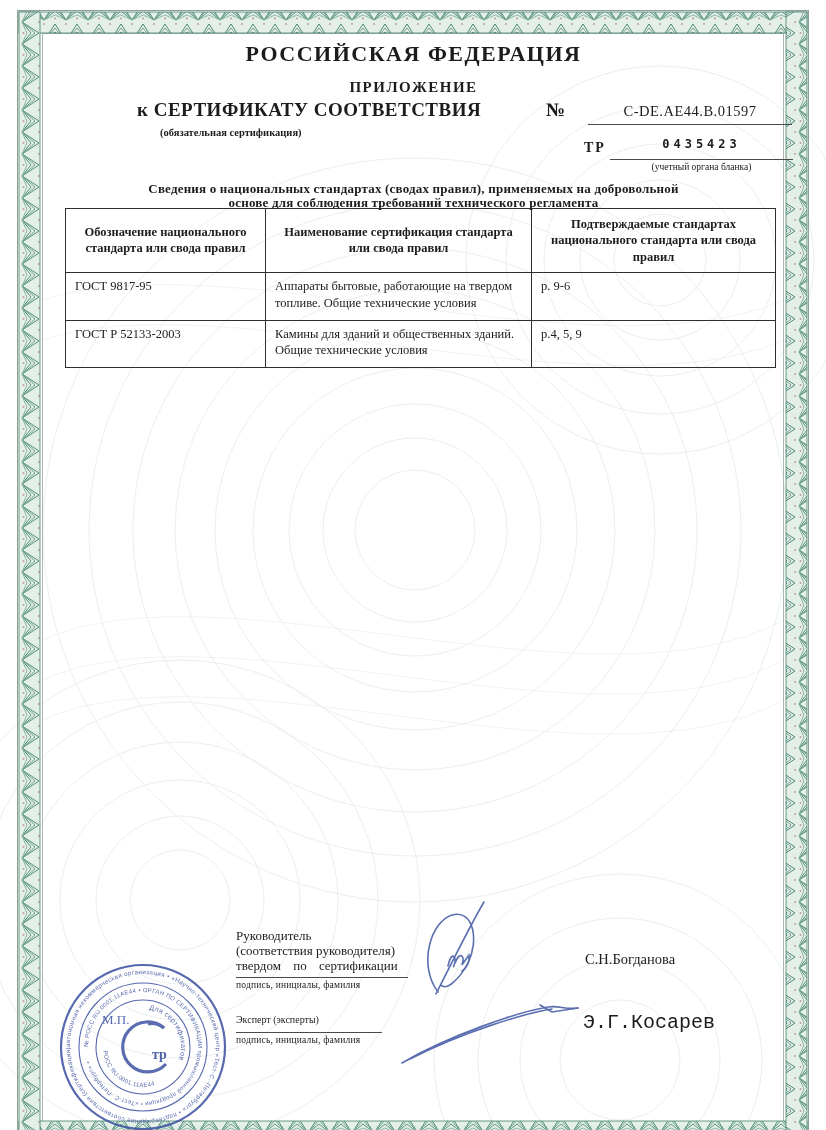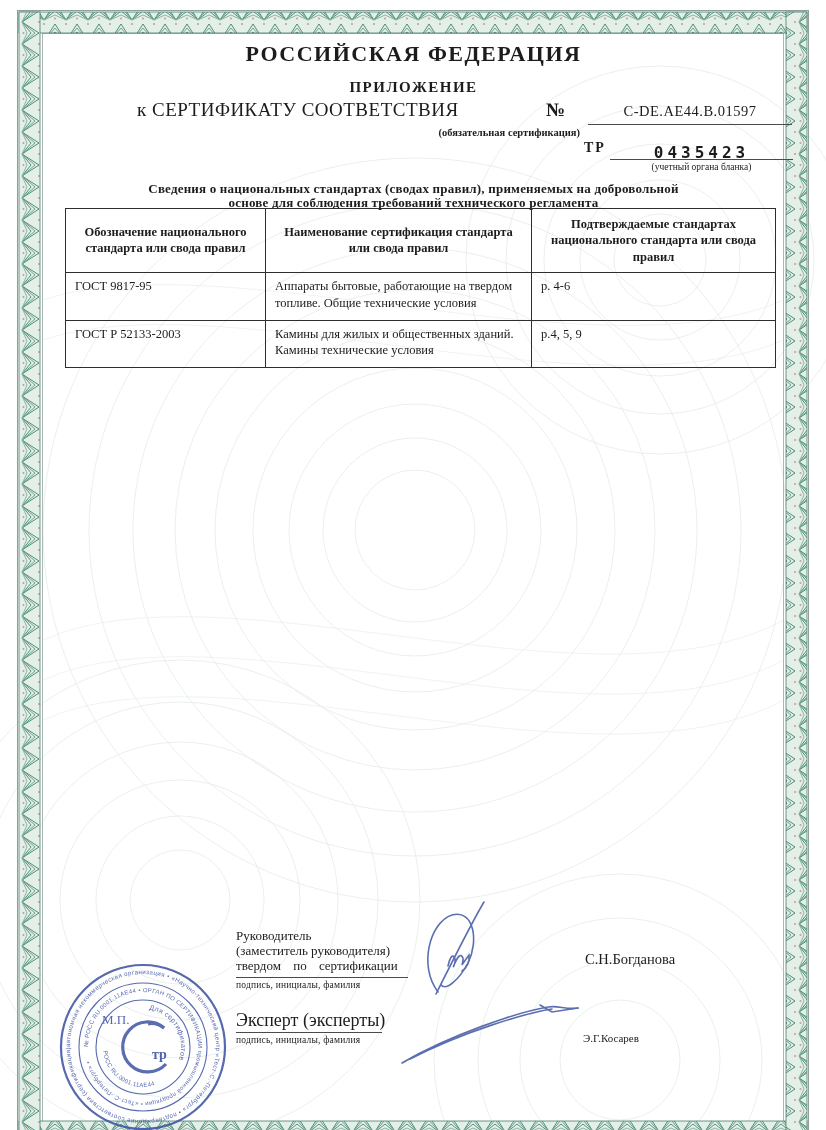--- a/index.html
+++ b/index.html
@@ -9,49 +9,49 @@
     background:#ffffff;
     overflow:hidden;
     font-family:"Liberation Serif","DejaVu Serif",serif;
     color:#1c1c1c;
   }
   .abs{position:absolute;}
   svg.layer{position:absolute;left:0;top:0;width:826px;height:1130px;}
   .centered{left:43px;right:42px;text-align:center;}
   .country-title{top:41px;font-size:22px;font-weight:bold;letter-spacing:1.5px;}
   .doc-type{top:79px;font-size:15px;font-weight:bold;letter-spacing:1.5px;}
-  .cert-line{left:137px;top:99px;font-size:19px;font-weight:normal;letter-spacing:0.5px;}
+  .cert-line{left:137px;top:99px;font-size:19px;font-weight:bold;letter-spacing:0.5px;}
   .num-sign{left:546px;top:99px;font-size:19px;font-weight:bold;}
   .cert-number{left:588px;width:204px;top:103px;text-align:center;font-size:14.5px;letter-spacing:0.5px;}
   .cert-underline{left:588px;width:204px;top:124px;height:1px;background:#4a4a4a;}
-  .cert-subtitle{left:160px;width:420px;top:127px;text-align:right;font-size:10.5px;font-weight:bold;}
+  .cert-subtitle{left:160px;width:420px;top:127px;text-align:left;font-size:10.5px;font-weight:bold;}
   .tr-label{left:584px;top:140px;font-size:14px;font-weight:bold;letter-spacing:2px;}
   .blank-number{left:610px;width:183px;top:137px;text-align:center;
-    font-family:"DejaVu Sans Mono",monospace;font-size:16px;font-weight:bold;letter-spacing:4px;margin-top:6px;}
+    font-family:"DejaVu Sans Mono",monospace;font-size:12px;font-weight:bold;letter-spacing:4px;}
   .tr-underline{left:610px;width:183px;top:159px;height:1px;background:#4a4a4a;}
   .blank-caption{left:610px;width:183px;top:162px;text-align:center;font-size:9.5px;}
   .intro{font-size:13px;font-weight:bold;letter-spacing:0.2px;}
   .intro-1{top:181px;}
   .intro-2{top:195px;text-decoration:underline;}
   table.std{position:absolute;left:65px;top:208px;width:710px;border-collapse:collapse;table-layout:fixed;
     font-size:12.5px;}
   table.std th, table.std td{border:1.3px solid #2e2e2e;background:transparent;}
   table.std th{font-weight:bold;text-align:center;vertical-align:middle;padding:7px 10px;height:40px;line-height:1.3;}
   table.std td{vertical-align:top;text-align:left;padding:5px 9px 8px 9px;line-height:1.35;}
   .col-1{width:200px;}.col-2{width:266px;}.col-3{width:244px;}
   .sig-label{font-size:13px;line-height:14.8px;}
   .head-role{left:236px;top:929px;}
   .head-role .justify{word-spacing:9px;}
   .head-underline{left:236px;top:977px;width:172px;height:1px;background:#4a4a4a;}
   .head-caption{left:236px;top:980px;font-size:9.5px;letter-spacing:0.2px;}
   .head-name{left:585px;top:951px;font-size:14.5px;}
-  .expert-role{left:236px;top:1013px;font-size:18px;}
+  .expert-role{left:236px;top:1013px;font-size:10px;}
   .expert-underline{left:236px;top:1032px;width:146px;height:1px;background:#4a4a4a;}
   .expert-caption{left:236px;top:1035px;font-size:9.5px;letter-spacing:0.2px;}
-  .expert-name{left:583px;top:1032px;font-size:11px;}
+  .expert-name{left:583px;top:1011px;font-size:20px;font-family:Liberation Mono, monospace;}
   .stamp-wrap{left:52px;top:956px;width:182px;height:182px;}
   .content{position:absolute;inset:0;z-index:3;}
 </style>
 </head>
 <body>
 
 <div class="page">
 
   <svg class="layer" viewBox="0 0 826 1130" aria-hidden="true">
     <g fill="none" stroke="#e1eae4" stroke-width="0.8" opacity="0.9">
@@ -153,33 +153,33 @@
         <tr>
           <th>Обозначение национального стандарта или свода правил</th>
           <th>Наименование сертификация стандарта или свода правил</th>
           <th>Подтверждаемые стандартах национального стандарта или свода правил</th>
         </tr>
       </thead>
       <tbody>
         <tr>
           <td>ГОСТ 9817-95</td>
           <td>Аппараты бытовые, работающие на твердом топливе. Общие технические условия</td>
-          <td>р. 4-6</td>
+          <td>р. 9-6</td>
         </tr>
         <tr>
           <td>ГОСТ Р 52133-2003</td>
-          <td>Камины для жилых и общественных зданий. Камины технические условия</td>
+          <td>Камины для зданий и общественных зданий. Общие технические условия</td>
           <td>р.4, 5, 9</td>
         </tr>
       </tbody>
     </table>
 
     <div class="abs head-role sig-label">
       <div>Руководитель</div>
-      <div>(заместитель руководителя)</div>
+      <div>(соответствия руководителя)</div>
       <div class="justify">твердом по сертификации</div>
     </div>
     <div class="abs head-underline"></div>
     <div class="abs head-caption">подпись, инициалы, фамилия</div>
     <div class="abs head-name">С.Н.Богданова</div>
 
     <div class="abs expert-role sig-label">Эксперт (эксперты)</div>
     <div class="abs expert-underline"></div>
     <div class="abs expert-caption">подпись, инициалы, фамилия</div>
     <div class="abs expert-name">Э.Г.Косарев</div>

